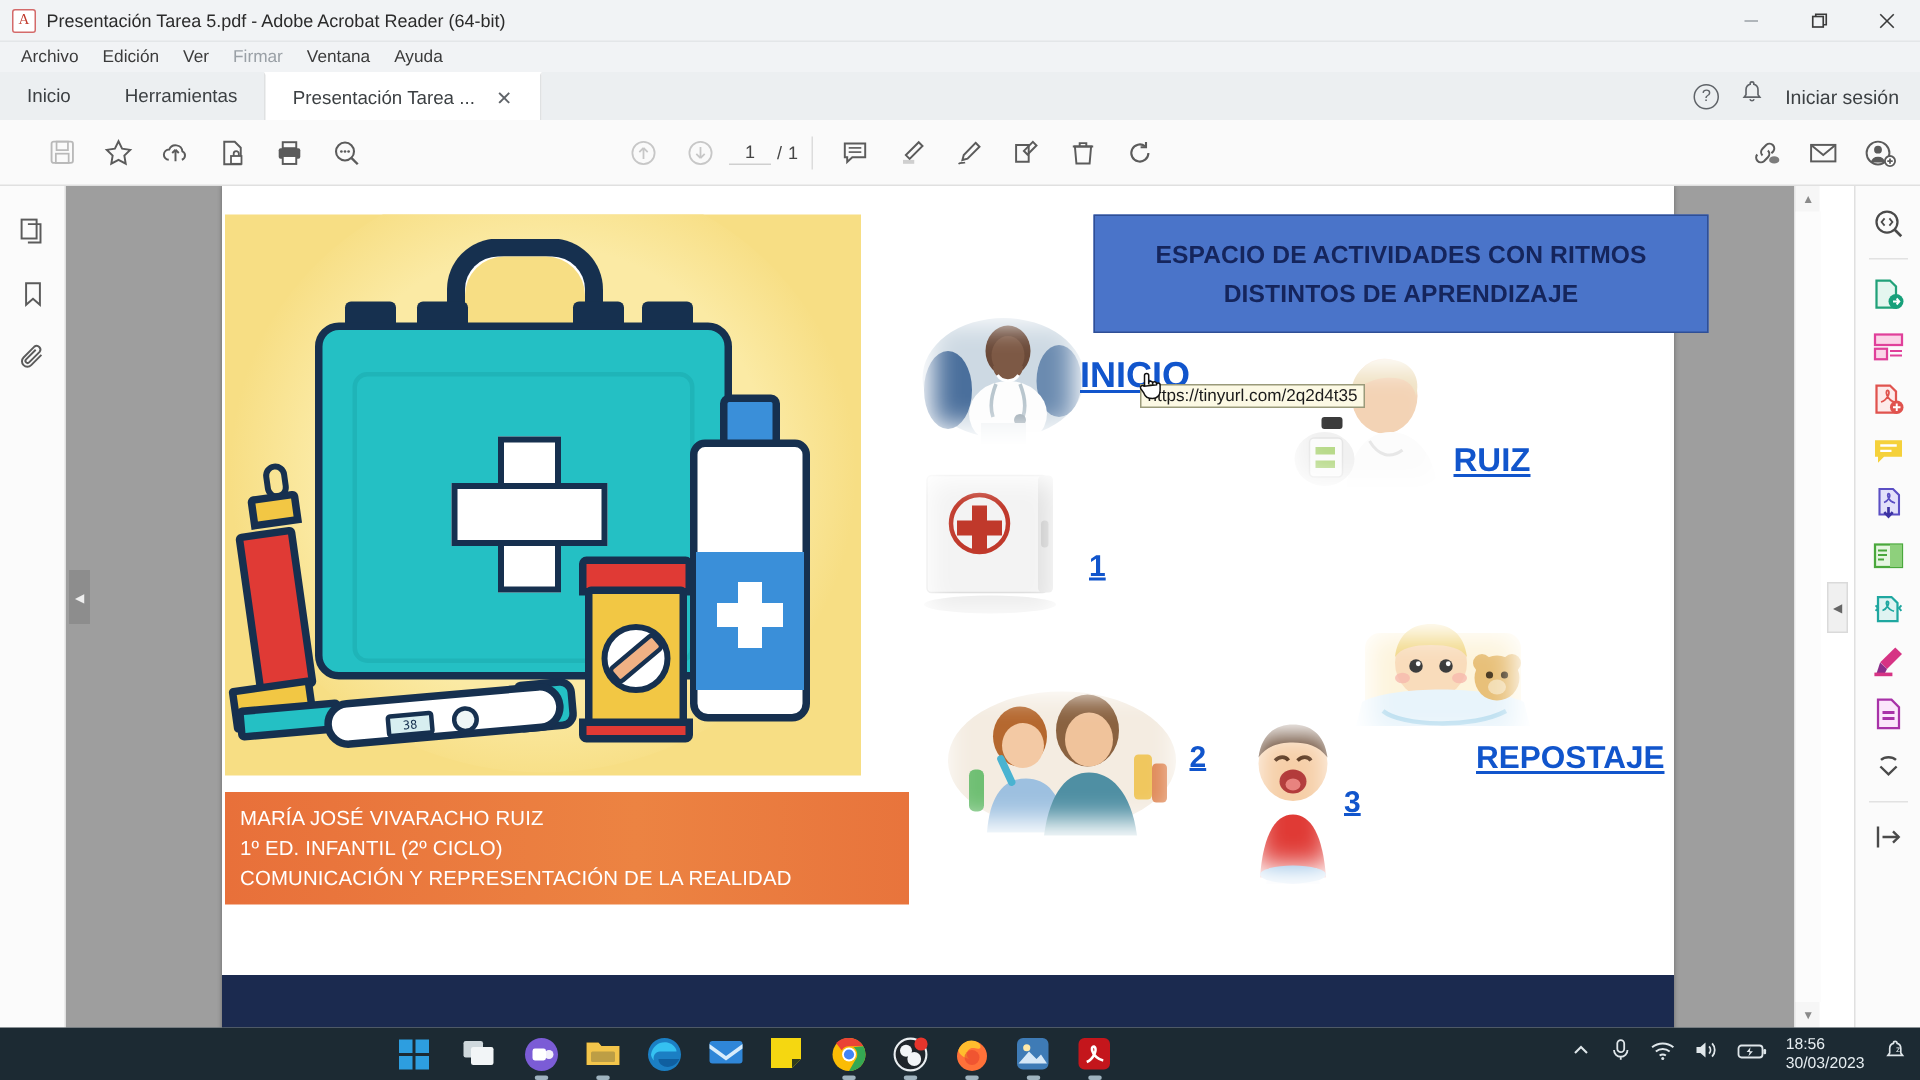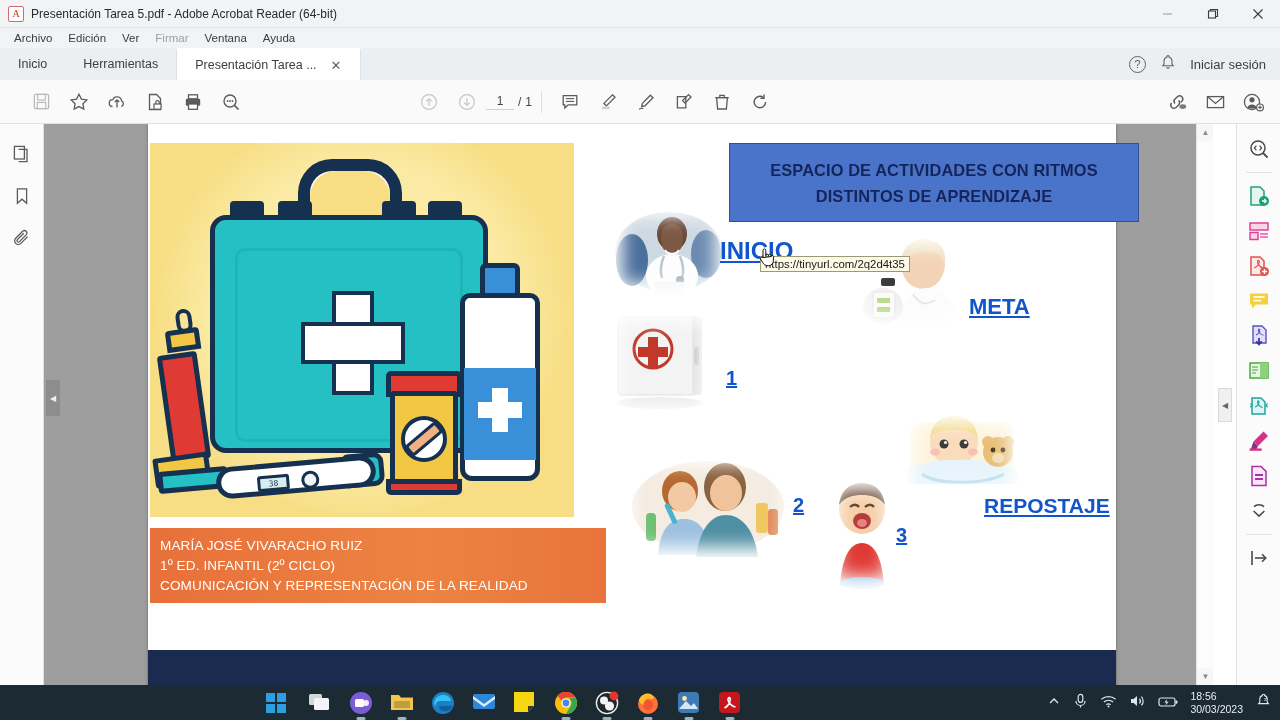--- a/index.html
+++ b/index.html
@@ -632,21 +632,21 @@
             <circle cx="106" cy="30" r="6" fill="#e8c079"></circle>
             <circle cx="91" cy="38" r="2.4" fill="#4a3a22"></circle>
             <circle cx="101" cy="38" r="2.4" fill="#4a3a22"></circle>
             <ellipse cx="96" cy="46" rx="6" ry="5" fill="#f3ddb2"></ellipse>
             <path d="M20 62c12 10 60 12 82 0" stroke="#bcdff0" stroke-width="3" fill="none"></path>
           </svg>
           <div class="vmask"></div>
         </div>
 
         <a class="link lnk-inicio">INICIO</a>
-        <a class="link lnk-meta">META</a>
+        <a class="link lnk-meta">RUIZ</a>
         <a class="link lnk-1">1</a>
         <a class="link lnk-2">2</a>
         <a class="link lnk-3">3</a>
         <a class="link lnk-repost">REPOSTAJE</a>
 
         <div class="cursor-hand">
           <svg width="16" height="20" viewBox="0 0 16 20">
             <path d="M5 11V3.4a1.4 1.4 0 0 1 2.8 0V9.2m0-.8a1.3 1.3 0 0 1 2.6 0v1m0-.6a1.3 1.3 0 0 1 2.6 0v1.2m0-.4a1.2 1.2 0 0 1 2.4 0v3.9c0 3.1-2.1 5.2-5 5.2-3 0-5-1.3-5.8-3.6L2.4 12a1.4 1.4 0 0 1 2.3-1.5z" fill="#fff" stroke="#111" stroke-width="1"></path>
           </svg>
         </div>

